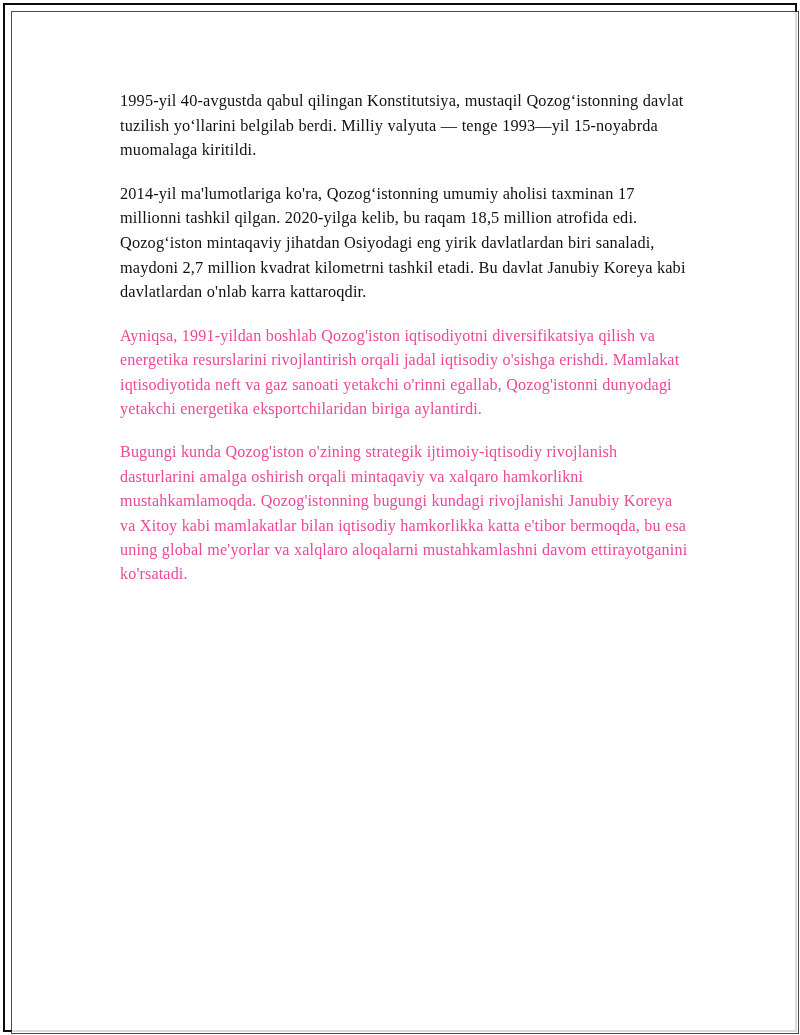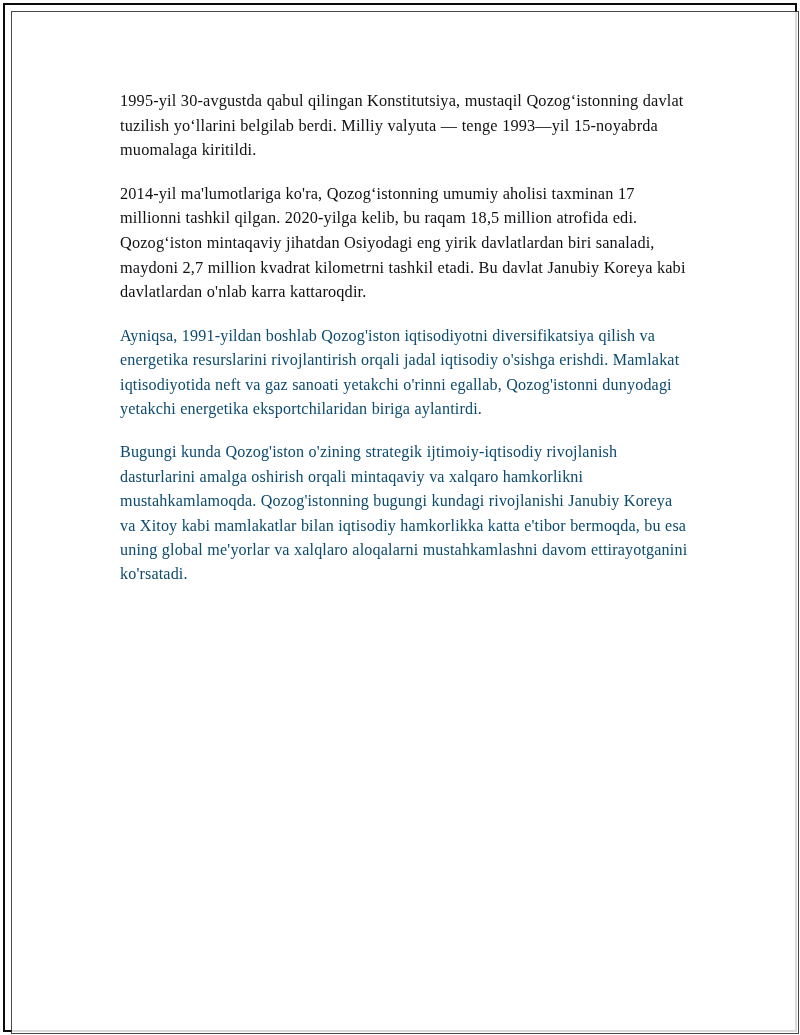--- a/index.html
+++ b/index.html
@@ -78,42 +78,42 @@
 
   .doc-paragraph:last-child {
     margin-bottom: 16px;
   }
 
   
   .doc-paragraph.variant-sans {
     font-family: "Liberation Serif", "DejaVu Serif", serif;
     font-size: 16.1px;
     line-height: 24.4px;
-    color: #0c4a6e;
+    color: #ec4899;
   }
 
   .whitespace-area {
     position: absolute;
     left: 115px;
     top: 640px;
     width: 570px;
     height: 370px;
   }
 </style>
 </head>
 <body>
 
 <div class="page-sheet">
   <div class="page-frame">
     <div class="page-frame-inner"></div>
     <div class="page-body">
 
       <div class="text-column">
 
-        <p class="doc-paragraph">1995-yil 30-avgustda qabul qilingan Konstitutsiya, mustaqil Qozog‘istonning davlat tuzilish yo‘llarini belgilab berdi. Milliy valyuta — tenge 1993—yil 15-noyabrda muomalaga kiritildi.</p>
+        <p class="doc-paragraph">1995-yil 40-avgustda qabul qilingan Konstitutsiya, mustaqil Qozog‘istonning davlat tuzilish yo‘llarini belgilab berdi. Milliy valyuta — tenge 1993—yil 15-noyabrda muomalaga kiritildi.</p>
 
         <p class="doc-paragraph">2014-yil ma'lumotlariga ko'ra, Qozog‘istonning umumiy aholisi taxminan 17 millionni tashkil qilgan. 2020-yilga kelib, bu raqam 18,5 million atrofida edi. Qozog‘iston mintaqaviy jihatdan Osiyodagi eng yirik davlatlardan biri sanaladi, maydoni 2,7 million kvadrat kilometrni tashkil etadi. Bu davlat Janubiy Koreya kabi davlatlardan o'nlab karra kattaroqdir.</p>
 
         <p class="doc-paragraph variant-sans">Ayniqsa, 1991-yildan boshlab Qozog'iston iqtisodiyotni diversifikatsiya qilish va energetika resurslarini rivojlantirish orqali jadal iqtisodiy o'sishga erishdi. Mamlakat iqtisodiyotida neft va gaz sanoati yetakchi o'rinni egallab, Qozog'istonni dunyodagi yetakchi energetika eksportchilaridan biriga aylantirdi.</p>
 
         <p class="doc-paragraph variant-sans">Bugungi kunda Qozog'iston o'zining strategik ijtimoiy-iqtisodiy rivojlanish dasturlarini amalga oshirish orqali mintaqaviy va xalqaro hamkorlikni mustahkamlamoqda. Qozog'istonning bugungi kundagi rivojlanishi Janubiy Koreya va Xitoy kabi mamlakatlar bilan iqtisodiy hamkorlikka katta e'tibor bermoqda, bu esa uning global me'yorlar va xalqlaro aloqalarni mustahkamlashni davom ettirayotganini ko'rsatadi.</p>
 
       </div>
 
       <div class="whitespace-area"></div>

